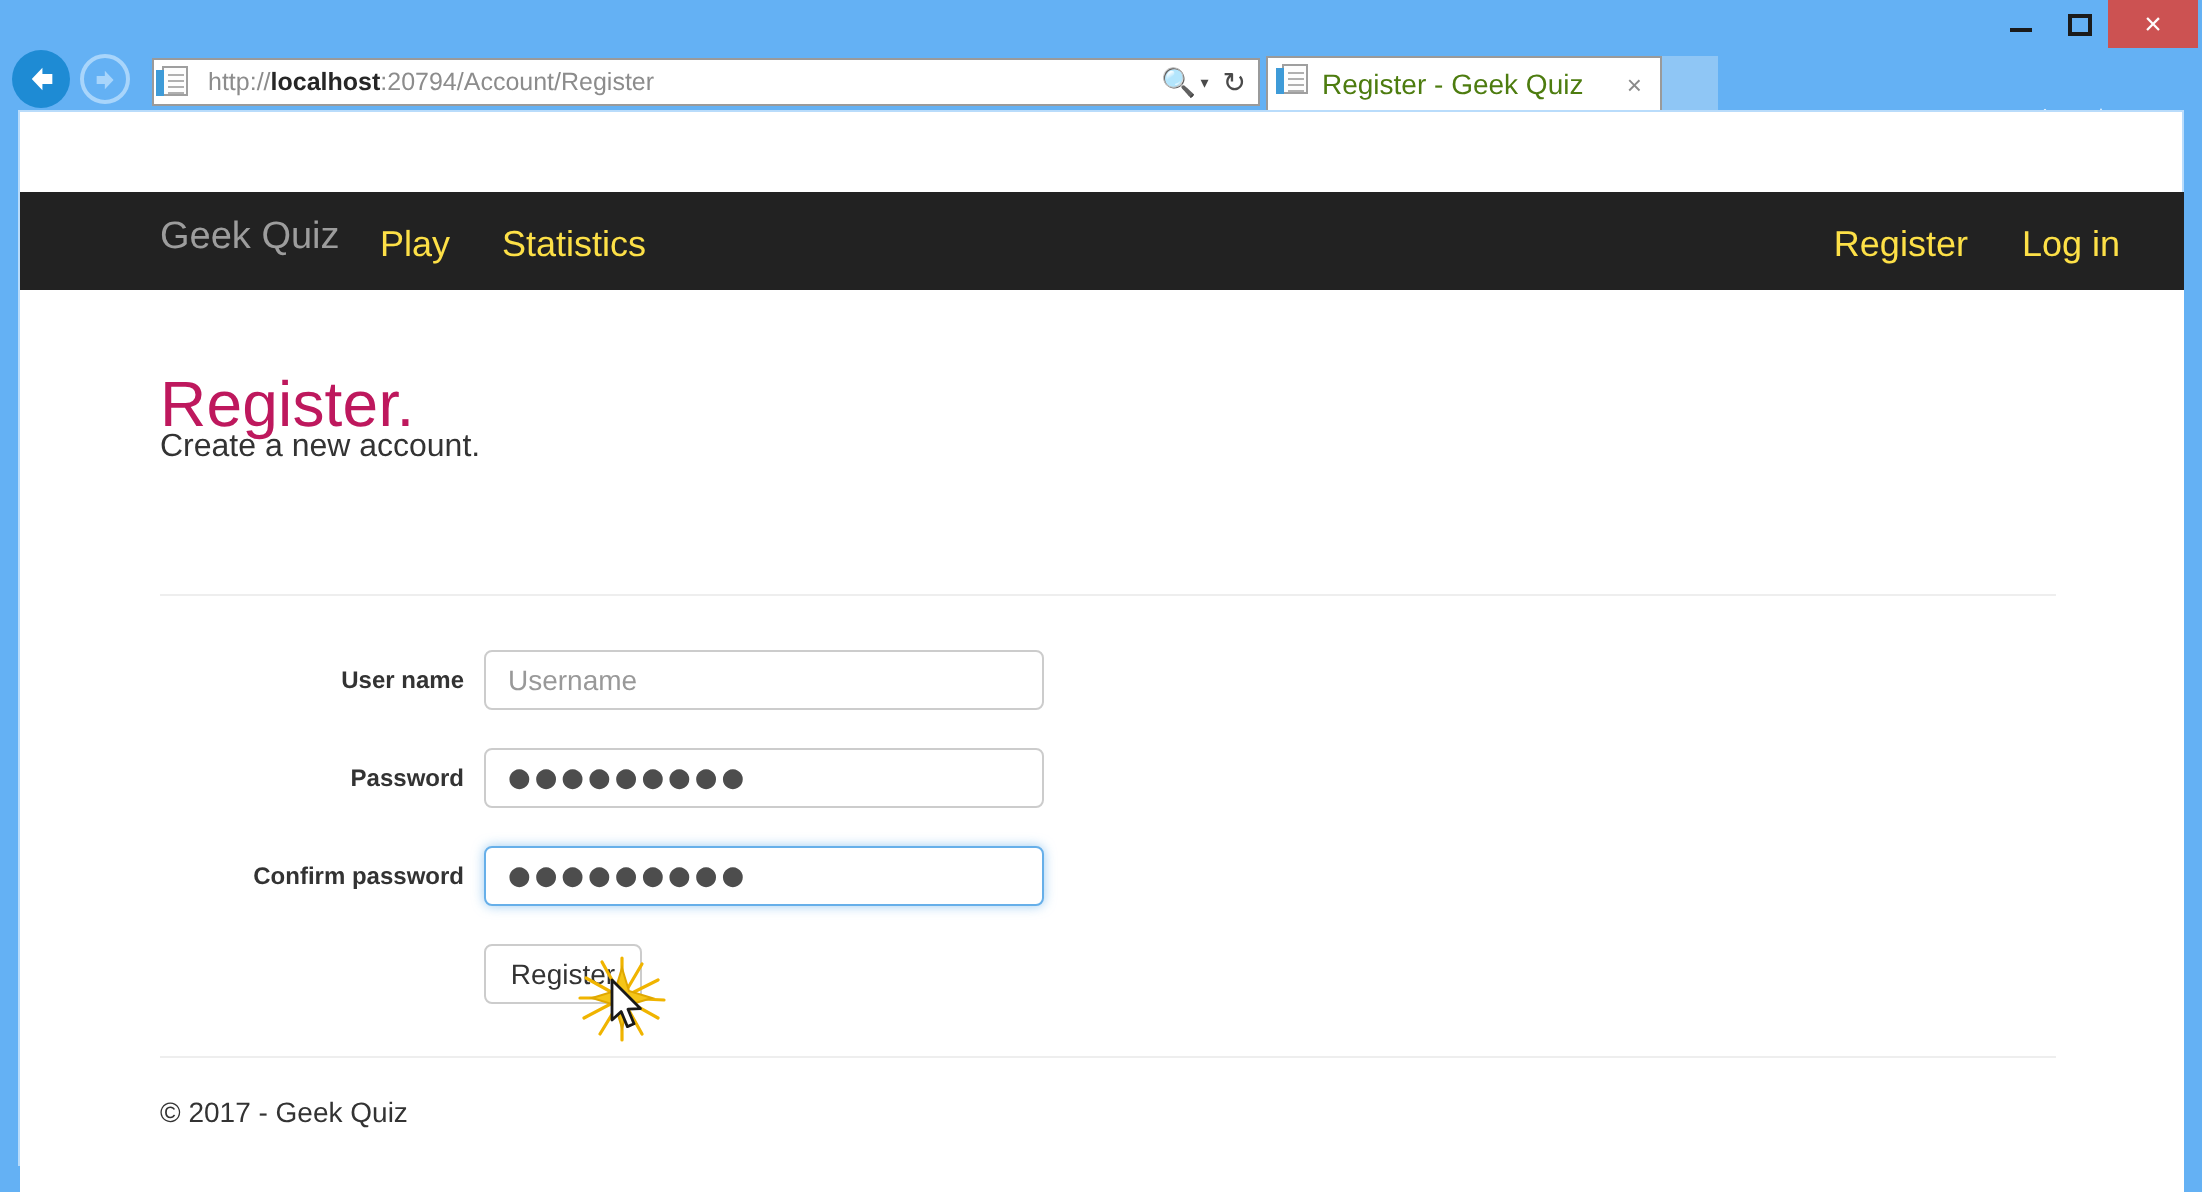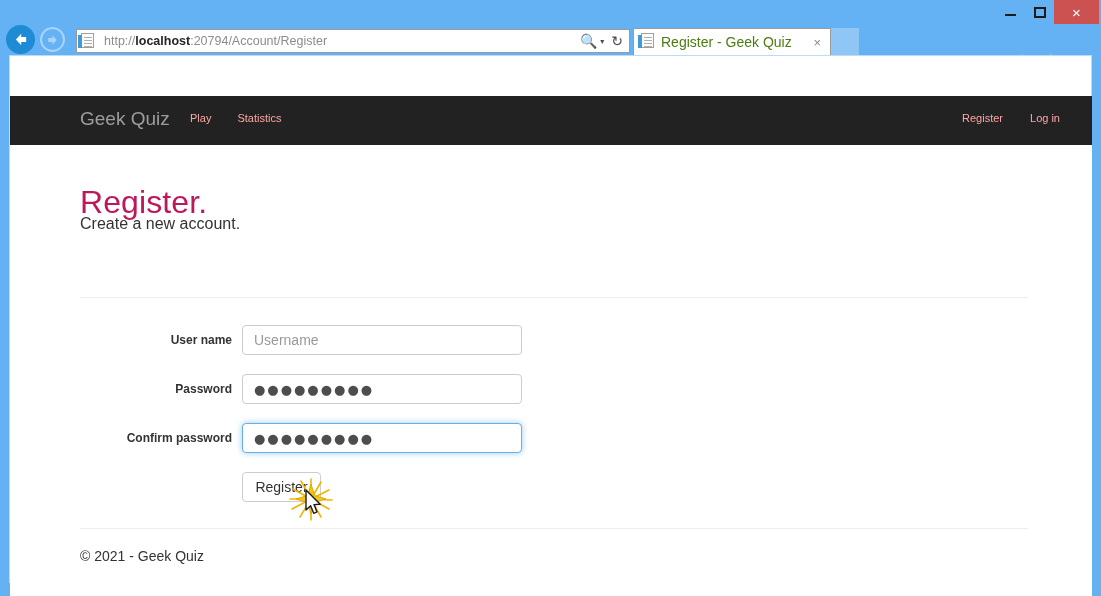--- a/index.html
+++ b/index.html
@@ -201,22 +201,22 @@
     display: flex;
     gap: 26px;
   }
   #nav-right {
     position: absolute;
     right: 32px; top: 16px;
     display: flex;
     gap: 27px;
   }
   .nav-link {
-    font-size: 11px;
-    color: #fca5a5;
+    font-size: 18px;
+    color: #fde047;
     cursor: pointer;
     white-space: nowrap;
   }
 
   
   #content {
     position: absolute;
     left: 0; top: 49px;
     width: 1082px;
   }
@@ -450,21 +450,21 @@
         <div class="pw-dots focused">
           <span>●●●●●●●●●</span>
         </div>
       </div>
 
       <div id="submit-row">
         <button id="register-button">Register</button>
       </div>
 
       <div id="hr-bottom"></div>
-      <div id="footer-text">© 2021 - Geek Quiz</div>
+      <div id="footer-text">© 2017 - Geek Quiz</div>
     </div>
 
     <svg id="click-burst" viewBox="0 0 48 48">
       <g stroke="#f0b400" stroke-width="1.6" stroke-linecap="round">
         <line x1="24" y1="24" x2="24" y2="4"></line>
         <line x1="24" y1="24" x2="34" y2="7"></line>
         <line x1="24" y1="24" x2="42" y2="15"></line>
         <line x1="24" y1="24" x2="45" y2="25"></line>
         <line x1="24" y1="24" x2="42" y2="34"></line>
         <line x1="24" y1="24" x2="34" y2="42"></line>

